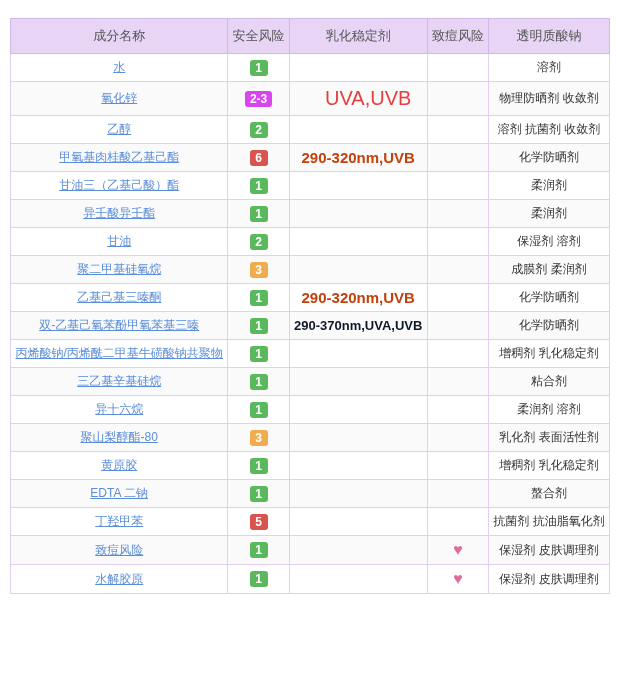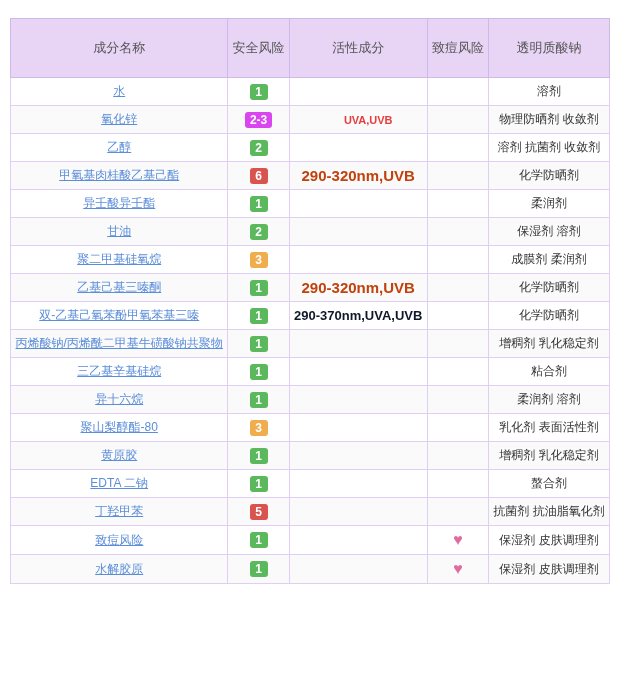--- a/index.html
+++ b/index.html
@@ -20,21 +20,21 @@
     table {
       width: 100%;
       border-collapse: collapse;
     }
     thead tr {
       background: #e8d5f5;
     }
     thead th {
       color: #555;
       font-weight: normal;
-      padding: 20px 4px;
+      padding: 8px 4px;
       text-align: center;
       border: 1px solid #d0b8e8;
       font-size: 13px;
     }
     tbody tr {
       background: #fff;
     }
     tbody tr:nth-child(even) {
       background: #fafafa;
     }
@@ -68,22 +68,22 @@
       text-align: center;
     }
     .badge-1 { background: #5cb85c; }
     .badge-2 { background: #5cb85c; }
     .badge-3 { background: #f0ad4e; }
     .badge-5 { background: #d9534f; }
     .badge-6 { background: #d9534f; }
     .badge-23 { background: #d946ef; }
     .uva-uvb {
       color: #e53e3e;
-      font-size: 11px;
-      font-weight: bold;
+      font-size: 20px;
+      font-weight: normal;
       margin-left: 20px;
     }
     .nm-uvb {
       color: #c2410c;
       font-size: 15px;
       font-weight: bold;
     }
     .nm-uva-uvb {
       color: #0f172a;
       font-size: 13px;
@@ -101,21 +101,21 @@
 </head>
 <body>
 
 <div class="page-title"></div>
 
 <table>
   <thead>
     <tr>
     <th>成分名称</th>
         <th>安全风险</th>
-        <th>活性成分</th>
+        <th>乳化稳定剂</th>
         <th>致痘风险</th>
         <th>透明质酸钠</th>
       </tr>
   </thead>
   <tbody id="table-body">
   <tr>
         <td><span class="ingredient-link">水</span></td>
         <td><span class="badge badge-1">1</span></td>
         <td></td>
         <td></td>
@@ -136,20 +136,27 @@
         <td class="purpose">溶剂 抗菌剂 收敛剂</td>
       </tr>
       <tr>
         <td><span class="ingredient-link">甲氧基肉桂酸乙基己酯</span></td>
         <td><span class="badge badge-6">6</span></td>
         <td><span class="nm-uvb">290-320nm,UVB</span></td>
         <td></td>
         <td class="purpose">化学防晒剂</td>
       </tr>
       <tr>
+        <td><span class="ingredient-link">甘油三（乙基己酸）酯</span></td>
+        <td><span class="badge badge-1">1</span></td>
+        <td></td>
+        <td></td>
+        <td class="purpose">柔润剂</td>
+      </tr>
+      <tr>
         <td><span class="ingredient-link">异壬酸异壬酯</span></td>
         <td><span class="badge badge-1">1</span></td>
         <td></td>
         <td></td>
         <td class="purpose">柔润剂</td>
       </tr>
       <tr>
         <td><span class="ingredient-link">甘油</span></td>
         <td><span class="badge badge-2">2</span></td>
         <td></td>

